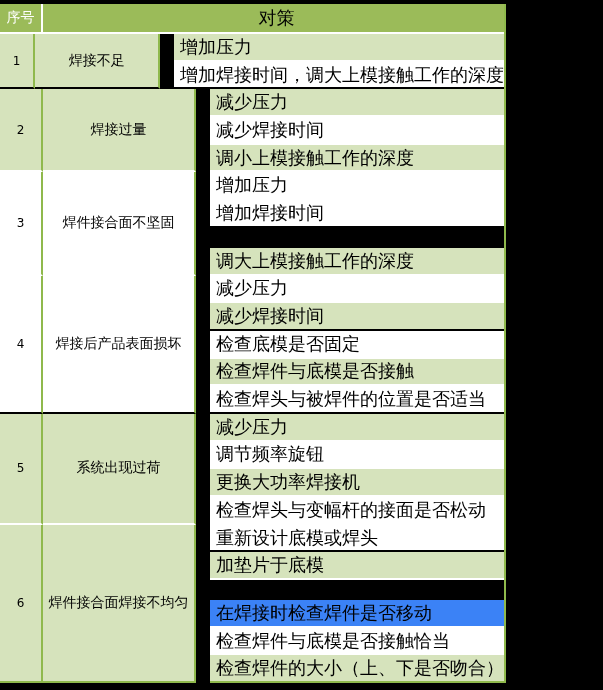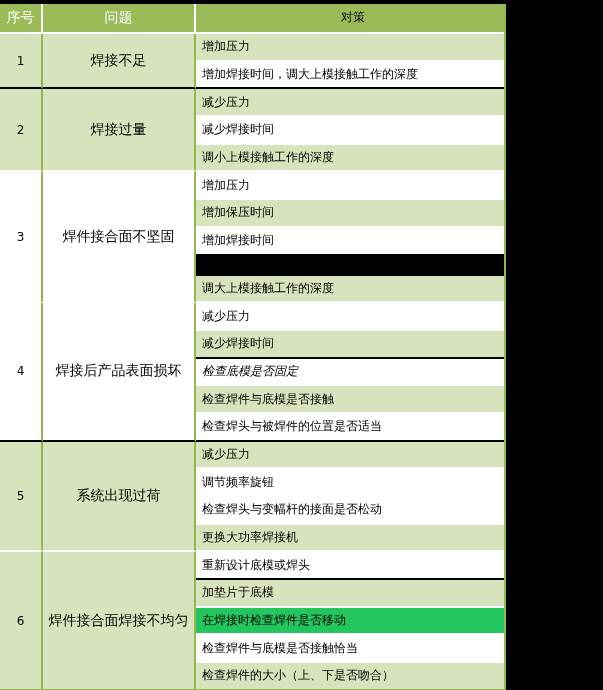--- a/index.html
+++ b/index.html
@@ -50,36 +50,35 @@
     display:flex;align-items:center;justify-content:center;
     font-size:12px;color:var(--body-text);
   }
   .cell-problem{
     width:153px;box-sizing:border-box;
     border-right:2px solid var(--grid-green);
     display:flex;align-items:center;justify-content:center;
     font-size:14px;color:var(--body-text);
     text-align:center;
   }
-  .remedies{flex:1;display:flex;flex-direction:column;}
+  .remedies{flex:1;display:flex;flex-direction:column;padding-left:14px;}
   .remedy{
     height:27.7px;box-sizing:border-box;
     display:flex;align-items:center;
     padding-left:6px;
-    font-size:12px;color:var(--body-text);
+    font-size:18px;color:var(--body-text);
     white-space:nowrap;overflow:hidden;
   }
 </style>
 </head>
 <body>
 
 <div class="table-wrap">
   <div class="thead">
     <div class="hcell no">序号</div>
-    <div class="hcell problem">问题</div>
     <div class="hcell remedy">对策</div>
   </div>
   <div>
       <div class="group">
         <div class="cell-no" style="background: rgb(214, 227, 188); border-bottom: 2px solid rgb(0, 0, 0);">1</div>
         <div class="cell-problem" style="background: rgb(214, 227, 188); border-bottom: 2px solid rgb(0, 0, 0);">焊接不足</div>
         <div class="remedies">
           <div class="remedy" style="background: rgb(214, 227, 188); border-bottom: 2px solid rgb(255, 255, 255);">增加压力</div>
           <div class="remedy" style="background: rgb(255, 255, 255); border-bottom: 2px solid rgb(0, 0, 0);">增加焊接时间，调大上模接触工作的深度</div>
         </div>
@@ -91,51 +90,50 @@
           <div class="remedy" style="background: rgb(214, 227, 188); border-bottom: 2px solid rgb(255, 255, 255);">减少压力</div>
           <div class="remedy" style="background: rgb(255, 255, 255); border-bottom: 2px solid rgb(255, 255, 255);">减少焊接时间</div>
           <div class="remedy" style="background: rgb(214, 227, 188); border-bottom: 2px solid rgb(255, 255, 255);">调小上模接触工作的深度</div>
         </div>
       </div>
       <div class="group">
         <div class="cell-no" style="background: rgb(255, 255, 255); border-bottom: 2px solid rgb(255, 255, 255);">3</div>
         <div class="cell-problem" style="background: rgb(255, 255, 255); border-bottom: 2px solid rgb(255, 255, 255);">焊件接合面不坚固</div>
         <div class="remedies">
           <div class="remedy" style="background: rgb(255, 255, 255); border-bottom: 2px solid rgb(255, 255, 255);">增加压力</div>
-          <div class="remedy" style="background: rgb(214, 227, 188); border-bottom: 2px solid rgb(255, 255, 255);">增加保压时间</div>
           <div class="remedy" style="background: rgb(255, 255, 255); border-bottom: 2px solid rgb(0, 0, 0);">增加焊接时间</div>
           <div class="remedy" style="background: rgb(214, 227, 188); border-bottom: 2px solid rgb(255, 255, 255); margin-top: 20px;">调大上模接触工作的深度</div>
         </div>
       </div>
       <div class="group">
         <div class="cell-no" style="background: rgb(255, 255, 255); border-bottom: 2px solid rgb(0, 0, 0);">4</div>
         <div class="cell-problem" style="background: rgb(255, 255, 255); border-bottom: 2px solid rgb(0, 0, 0);">焊接后产品表面损坏</div>
         <div class="remedies">
           <div class="remedy" style="background: rgb(255, 255, 255); border-bottom: 2px solid rgb(255, 255, 255);">减少压力</div>
           <div class="remedy" style="background: rgb(214, 227, 188); border-bottom: 2px solid rgb(0, 0, 0);">减少焊接时间</div>
-          <div class="remedy" style="background: rgb(255, 255, 255); border-bottom: 2px solid rgb(255, 255, 255); font-style: italic;">检查底模是否固定</div>
+          <div class="remedy" style="background: rgb(255, 255, 255); border-bottom: 2px solid rgb(255, 255, 255);">检查底模是否固定</div>
           <div class="remedy" style="background: rgb(214, 227, 188); border-bottom: 2px solid rgb(255, 255, 255);">检查焊件与底模是否接触</div>
           <div class="remedy" style="background: rgb(255, 255, 255); border-bottom: 2px solid rgb(0, 0, 0);">检查焊头与被焊件的位置是否适当</div>
         </div>
       </div>
       <div class="group">
         <div class="cell-no" style="background: rgb(214, 227, 188); border-bottom: 2px solid rgb(255, 255, 255);">5</div>
         <div class="cell-problem" style="background: rgb(214, 227, 188); border-bottom: 2px solid rgb(255, 255, 255); text-align: right;">系统出现过荷</div>
         <div class="remedies">
           <div class="remedy" style="background: rgb(214, 227, 188); border-bottom: 2px solid rgb(255, 255, 255);">减少压力</div>
           <div class="remedy" style="background: rgb(255, 255, 255); border-bottom: 2px solid rgb(255, 255, 255); text-align: right;">调节频率旋钮</div>
+          <div class="remedy" style="background: rgb(214, 227, 188); border-bottom: 2px solid rgb(255, 255, 255);">更换大功率焊接机</div>
           <div class="remedy" style="background: rgb(255, 255, 255); border-bottom: 2px solid rgb(255, 255, 255);">检查焊头与变幅杆的接面是否松动</div>
-          <div class="remedy" style="background: rgb(214, 227, 188); border-bottom: 2px solid rgb(255, 255, 255);">更换大功率焊接机</div>
         </div>
       </div>
       <div class="group">
         <div class="cell-no" style="background: rgb(214, 227, 188); border-bottom: 2px solid rgb(143, 185, 76);">6</div>
         <div class="cell-problem" style="background: rgb(214, 227, 188); border-bottom: 2px solid rgb(143, 185, 76); text-align: center;">焊件接合面焊接不均匀</div>
         <div class="remedies">
           <div class="remedy" style="background: rgb(255, 255, 255); border-bottom: 2px solid rgb(0, 0, 0);">重新设计底模或焊头</div>
           <div class="remedy" style="background: rgb(214, 227, 188); border-bottom: 2px solid rgb(255, 255, 255);">加垫片于底模</div>
-          <div class="remedy" style="background: #22c55e; border-bottom: 2px solid rgb(255, 255, 255);">在焊接时检查焊件是否移动</div>
+          <div class="remedy" style="background: #3b82f6; border-bottom: 2px solid rgb(255, 255, 255); margin-top: 20px;">在焊接时检查焊件是否移动</div>
           <div class="remedy" style="background: rgb(255, 255, 255); border-bottom: 2px solid rgb(255, 255, 255);">检查焊件与底模是否接触恰当</div>
           <div class="remedy" style="background: rgb(214, 227, 188); border-bottom: 2px solid rgb(143, 185, 76);">检查焊件的大小（上、下是否吻合）</div>
         </div>
       </div>
     </div>
 </div>
 
 </body></html>

